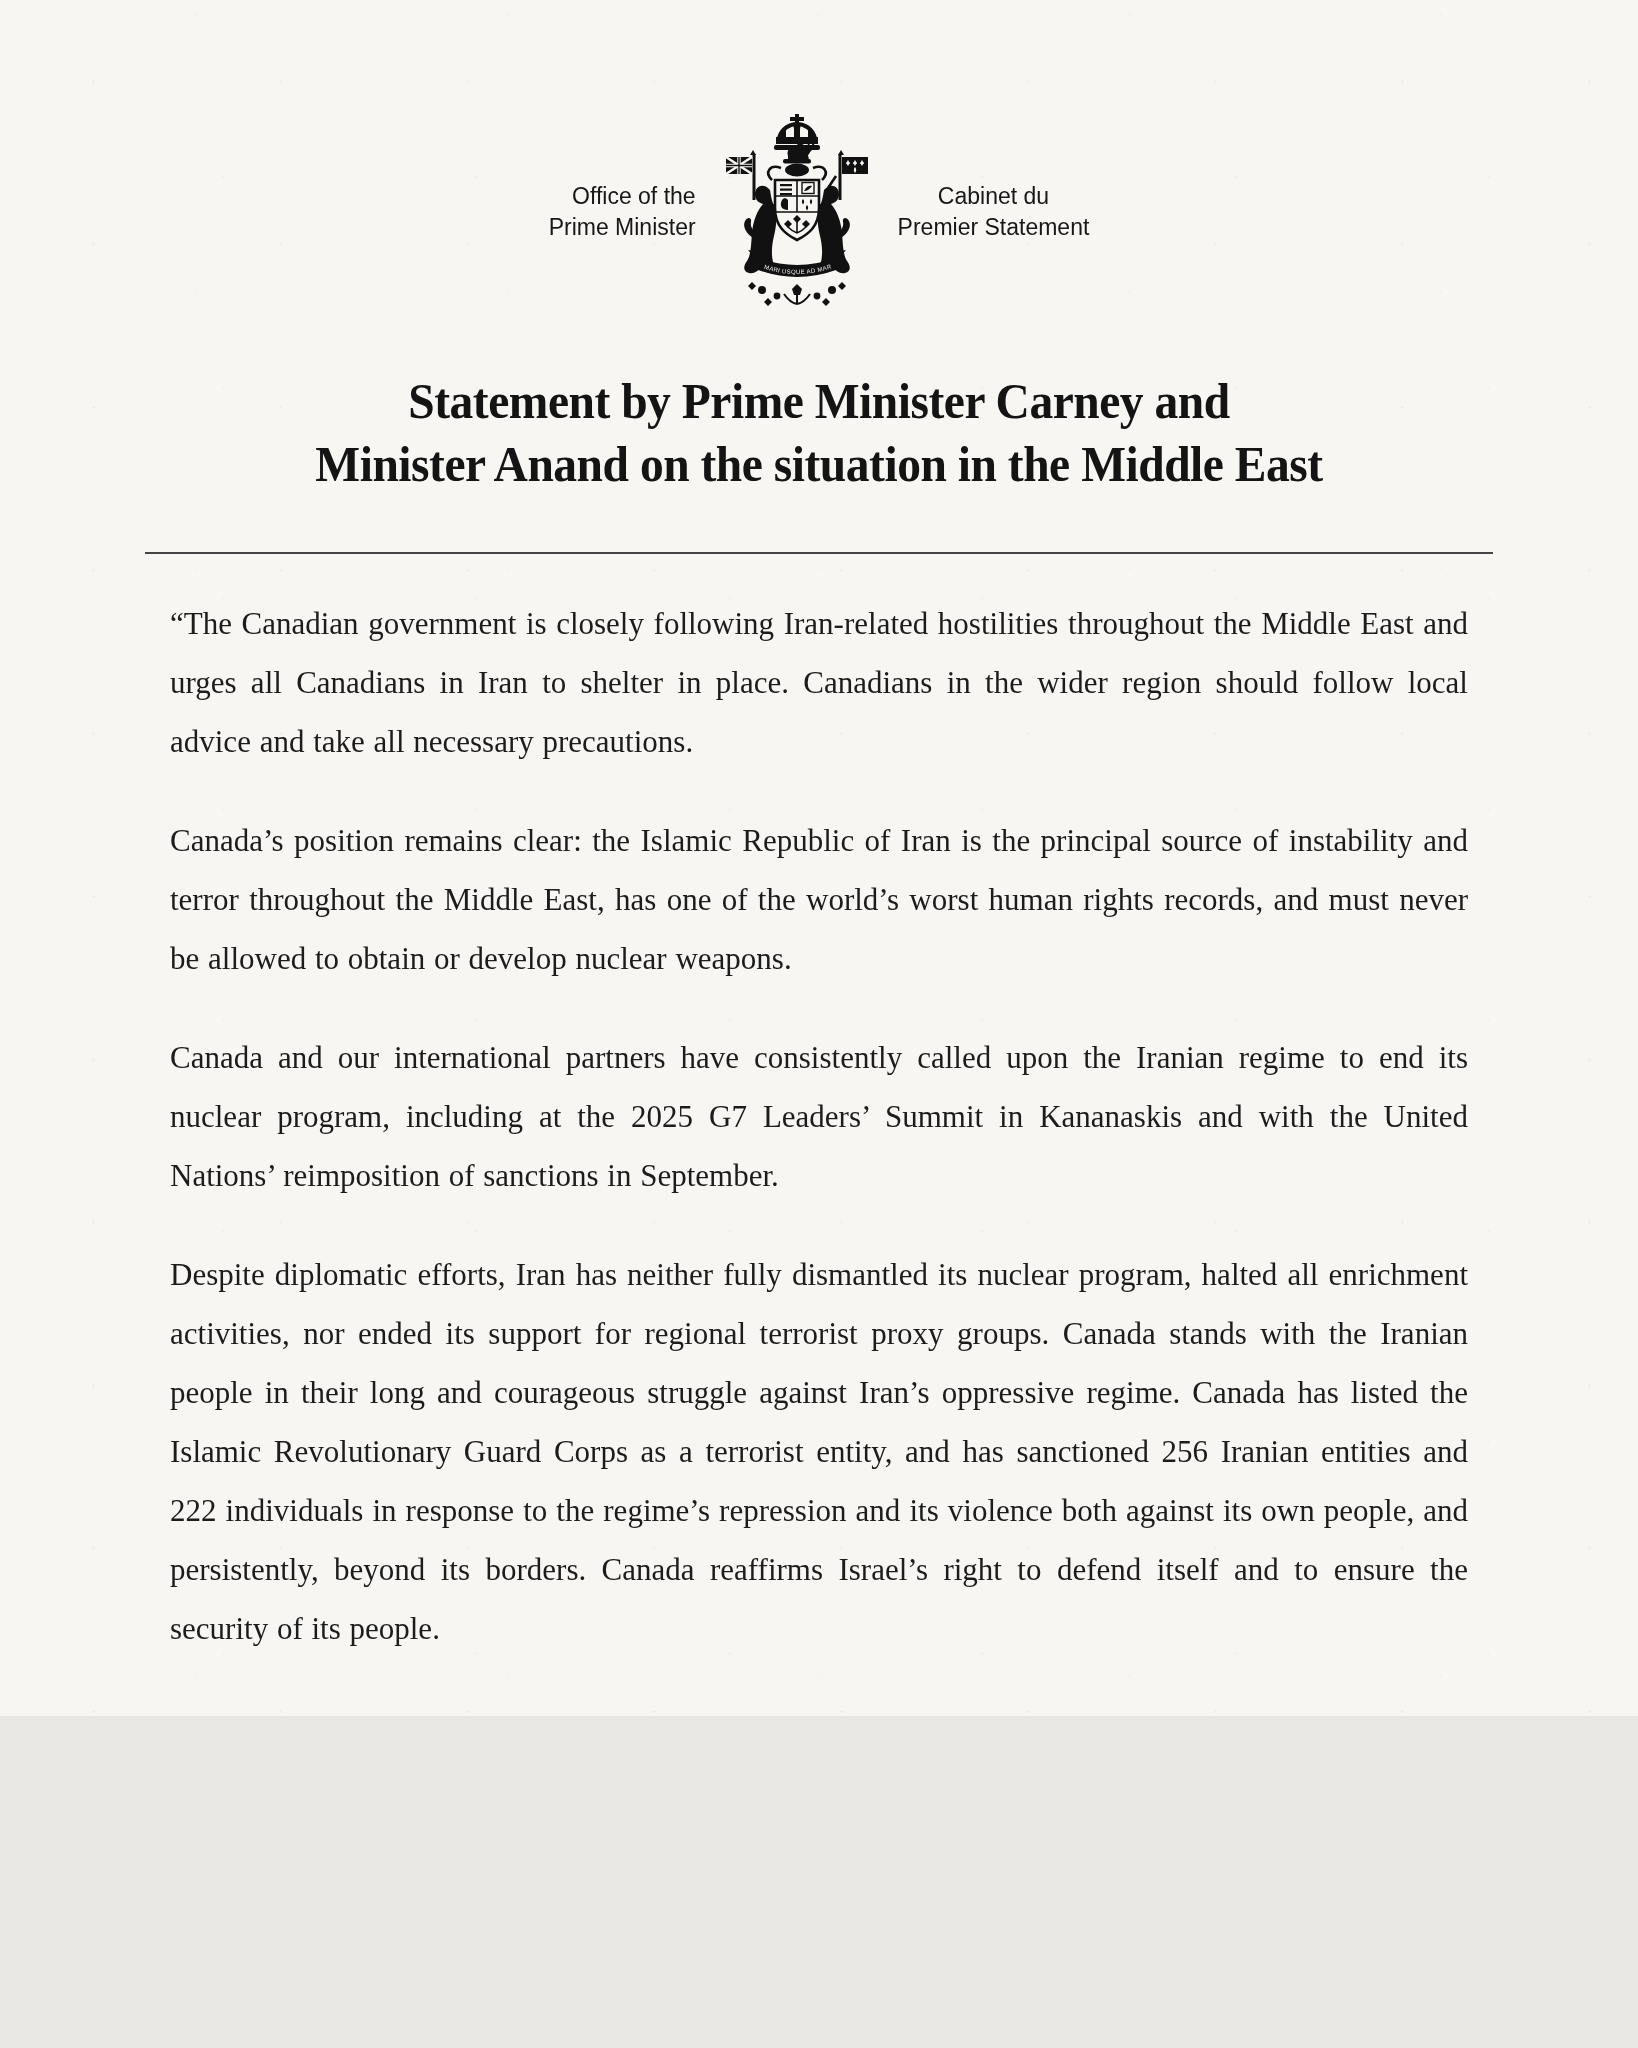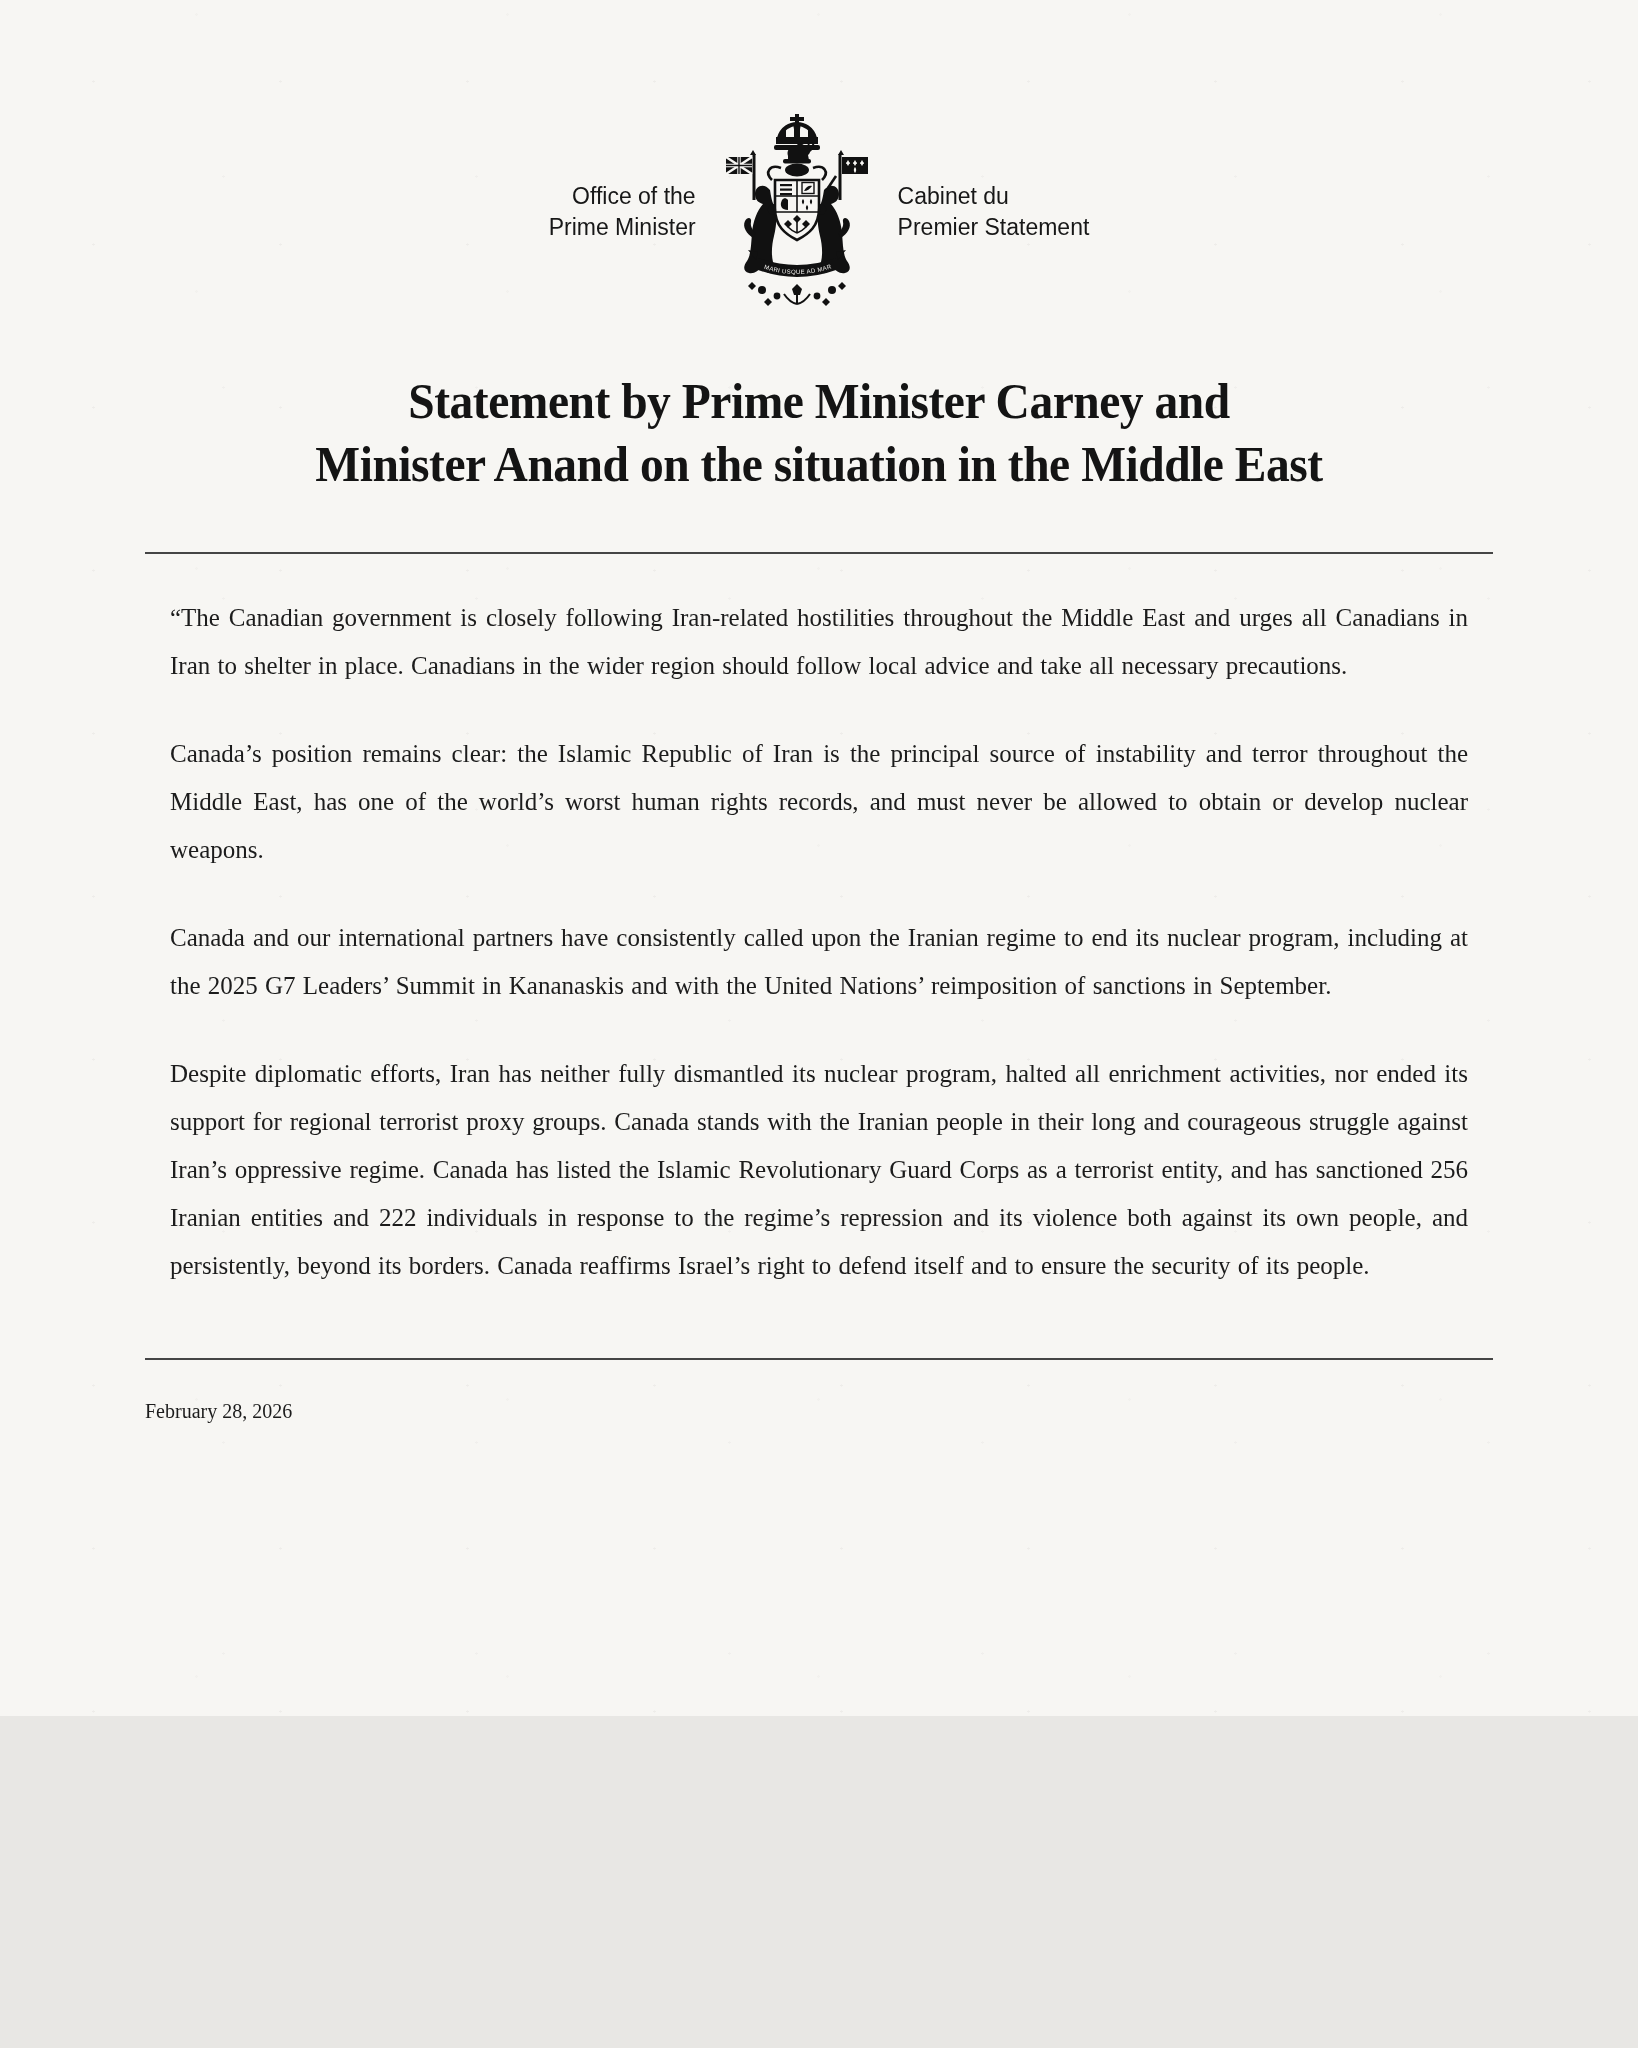--- a/index.html
+++ b/index.html
@@ -34,21 +34,21 @@
     gap: 26px;
   }
   .dept {
     font-family: "Liberation Sans", "DejaVu Sans", sans-serif;
     font-size: 23px;
     line-height: 31px;
     color: #171717;
     white-space: nowrap;
   }
   .dept-en { text-align: right; }
-  .dept-fr { text-align: left; }
+  .dept-fr { text-align: center; }
   .arms svg { display: block; }
   
   .title {
     margin: 58px 0 0;
     text-align: center;
     font-family: "Liberation Serif", "DejaVu Serif", serif;
     font-weight: bold;
     font-size: 50px;
     line-height: 63px;
     letter-spacing: -0.5px;
@@ -63,22 +63,22 @@
     border-top: 2.5px solid #454545;
     margin: 0;
   }
   .rule-top    { margin-top: 56px; }
   .rule-bottom { margin-top: 68px; }
   
   .body-text {
     margin-top: 40px;
     padding: 0 25px;
     font-family: "Liberation Serif", "DejaVu Serif", serif;
-    font-size: 25px;
-    line-height: 48px;
+    font-size: 31px;
+    line-height: 59px;
     word-spacing: 1px;
     text-align: justify;
     color: #1c1c1c;
   }
   .body-text p { margin: 0 0 40px; }
   .body-text p:last-child { margin-bottom: 0; }
   
   .date-line {
     margin-top: 40px;
     font-family: "Liberation Serif", "DejaVu Serif", serif;

